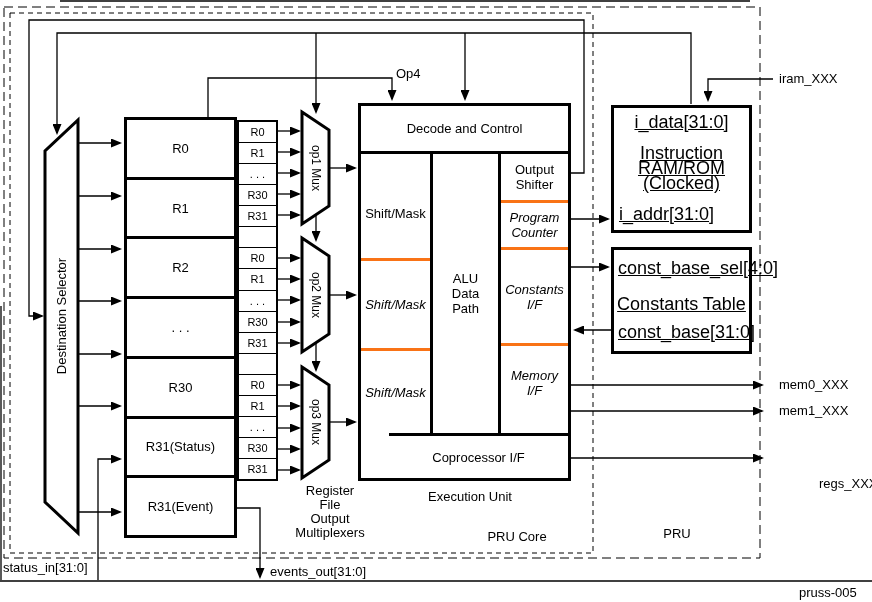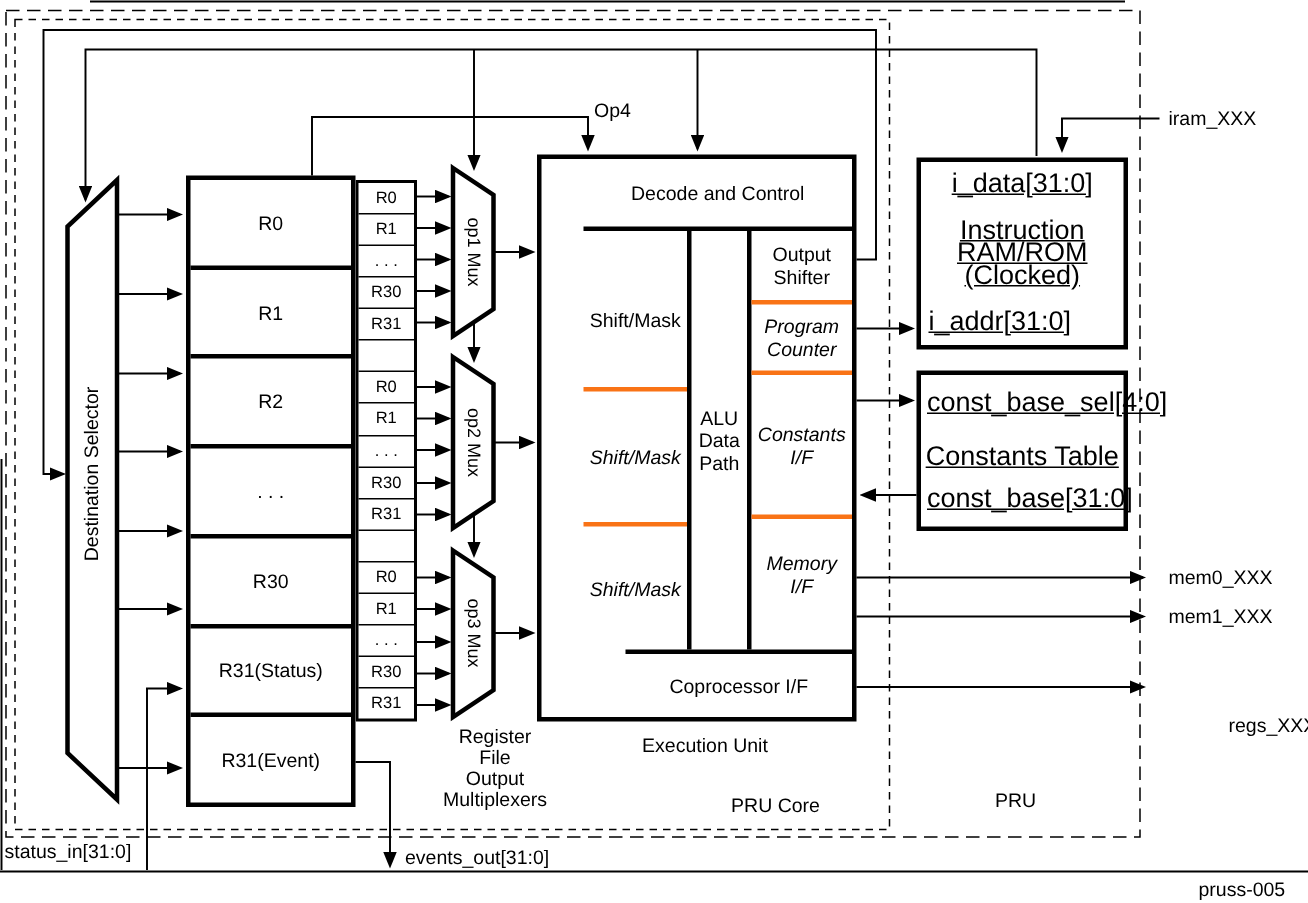--- a/index.html
+++ b/index.html
@@ -149,21 +149,21 @@
     <div class="cell">R30</div>
     <div class="cell">R31</div>
     <div class="cell"></div>
     <div class="cell">R0</div>
     <div class="cell">R1</div>
     <div class="cell">. . .</div>
     <div class="cell">R30</div>
     <div class="cell">R31</div>
   </div>
 
-  <div class="abs box eu" style="left:358px;top:103px;width:213px;height:378px;padding-left:28px;">
+  <div class="abs box eu" style="left:358px;top:103px;width:213px;height:378px;">
     <div class="eu-band" style="height:48px;border-bottom:3px solid #000;">Decode and Control</div>
     <div class="eu-mid">
       <div class="eu-col" style="width:69px;margin-top:16px;">
         <div class="eu-cell" style="height:93px;">Shift/Mask</div>
         <div class="eu-cell" style="height:96px;">Shift/Mask</div>
         <div class="eu-cell" style="height:90px;">Shift/Mask</div>
       </div>
       <div class="vdiv"></div>
       <div class="eu-cell" style="flex:1;">
         <div class="line">ALU</div>

